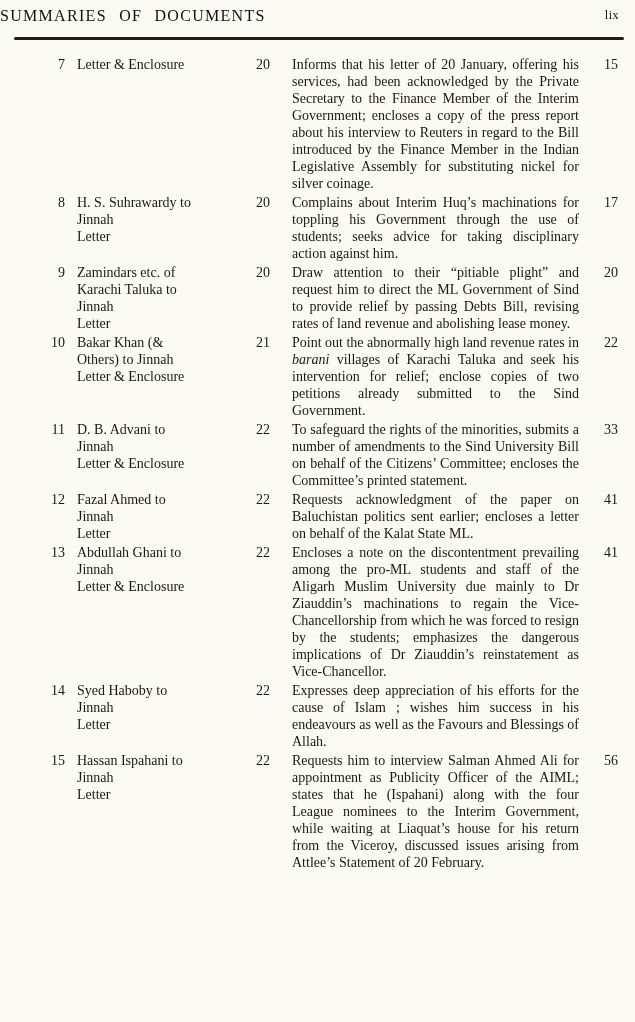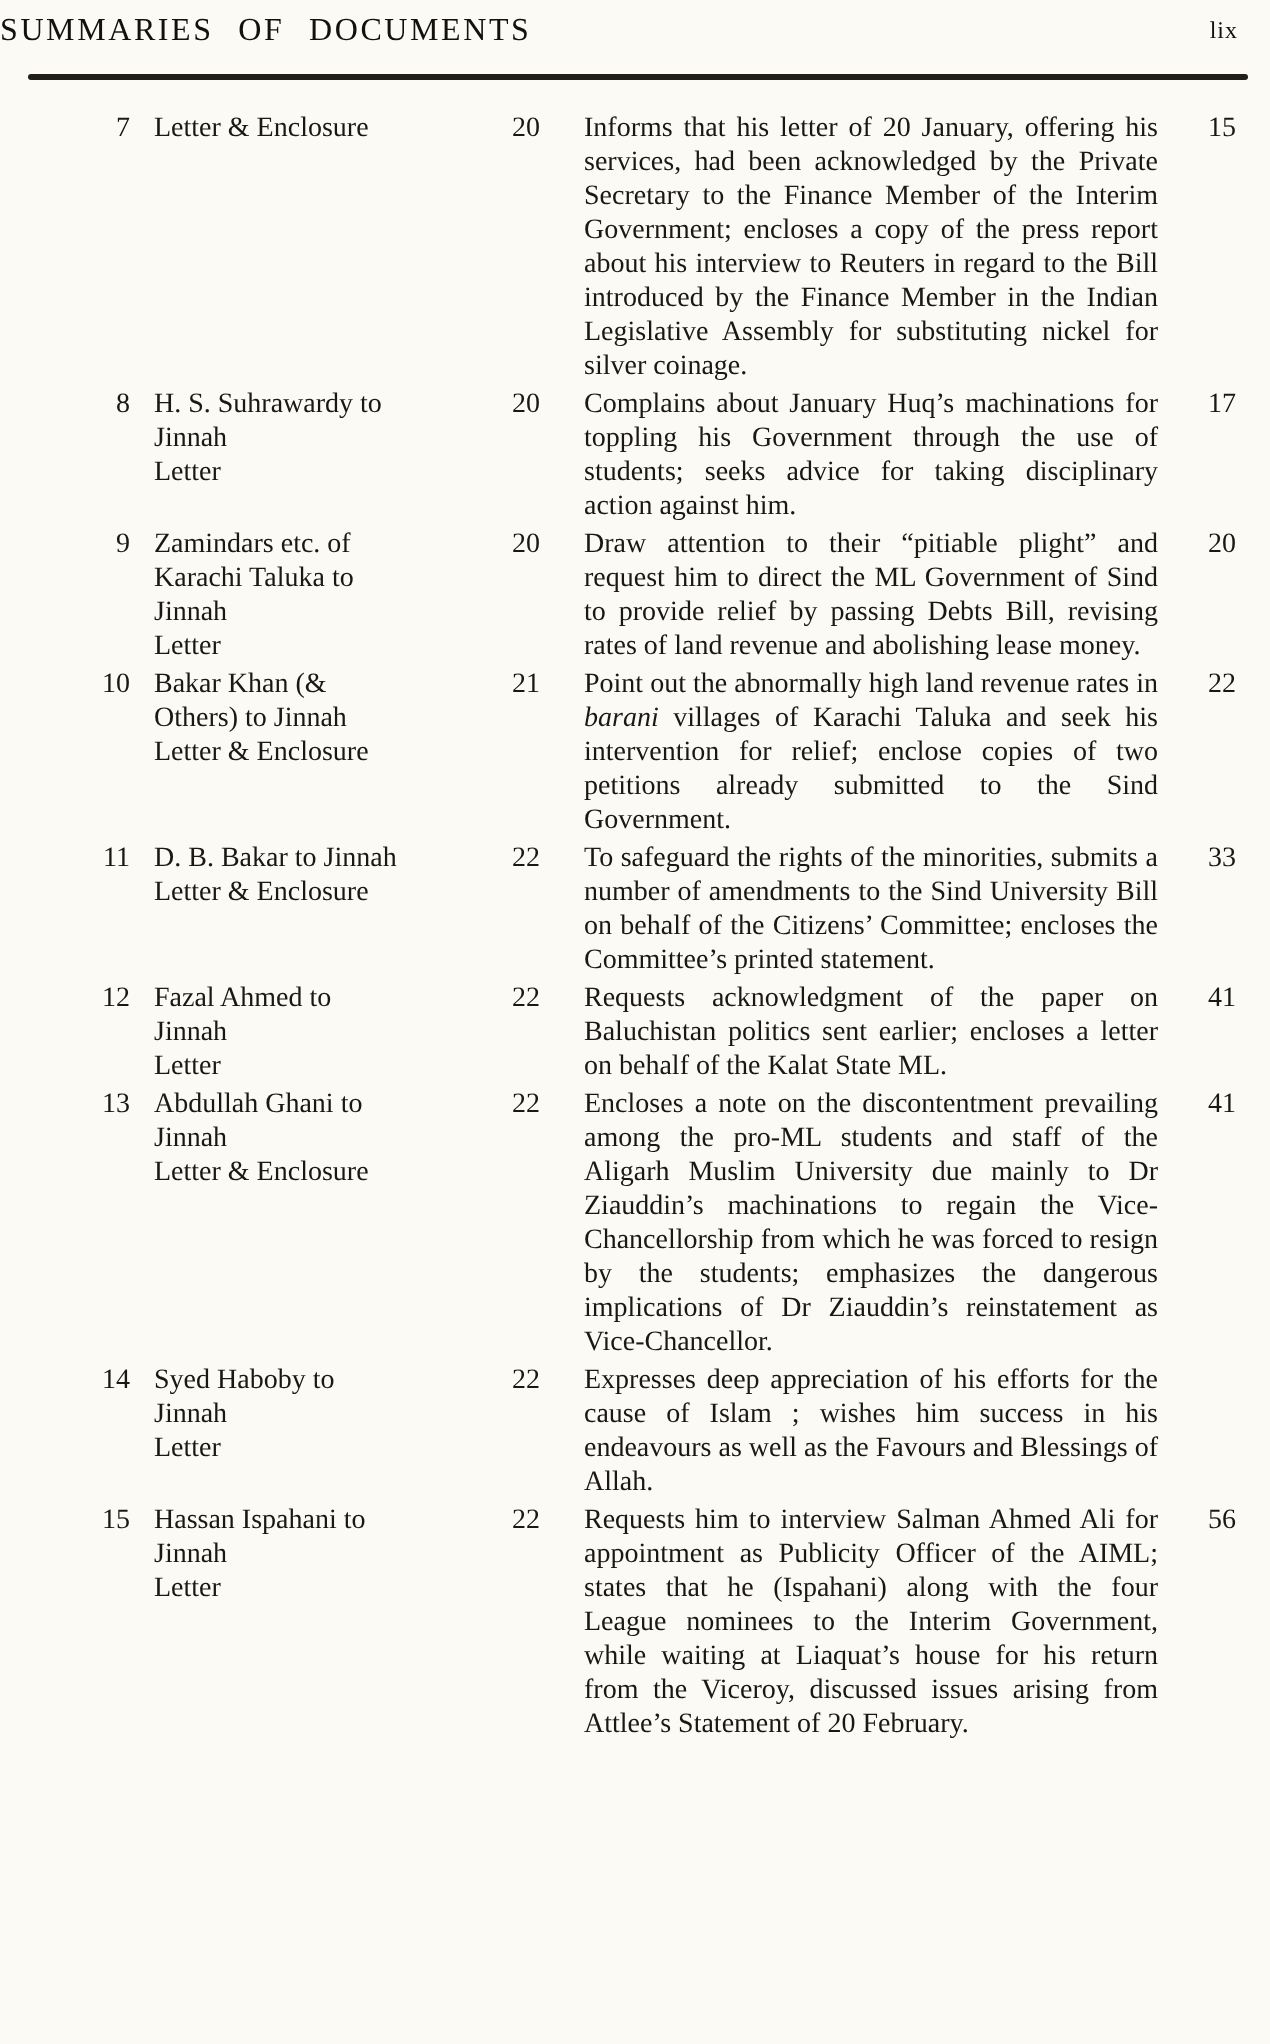--- a/index.html
+++ b/index.html
@@ -94,21 +94,21 @@
     <div class="c-page">15</div>
   </div>
 
   <div class="row">
     <div class="c-num">8</div>
     <div class="c-name">
       <div>H. S. Suhrawardy to Jinnah</div>
       <div>Letter</div>
     </div>
     <div class="c-date">20</div>
-    <div class="c-summary">Complains about January Huq’s machinations for toppling his Government through the use of students; seeks advice for taking disciplinary action against him.</div>
+    <div class="c-summary">Complains about Interim Huq’s machinations for toppling his Government through the use of students; seeks advice for taking disciplinary action against him.</div>
     <div class="c-page">17</div>
   </div>
 
   <div class="row">
     <div class="c-num">9</div>
     <div class="c-name">
       <div>Zamindars etc. of Karachi Taluka to Jinnah</div>
       <div>Letter</div>
     </div>
     <div class="c-date">20</div>
@@ -123,21 +123,21 @@
       <div>Letter &amp; Enclosure</div>
     </div>
     <div class="c-date">21</div>
     <div class="c-summary">Point out the abnormally high land revenue rates in <i>barani</i> villages of Karachi Taluka and seek his intervention for relief; enclose copies of two petitions already submitted to the Sind Government.</div>
     <div class="c-page">22</div>
   </div>
 
   <div class="row">
     <div class="c-num">11</div>
     <div class="c-name">
-      <div>D. B. Bakar to Jinnah</div>
+      <div>D. B. Advani to Jinnah</div>
       <div>Letter &amp; Enclosure</div>
     </div>
     <div class="c-date">22</div>
     <div class="c-summary">To safeguard the rights of the minorities, submits a number of amendments to the Sind University Bill on behalf of the Citizens’ Committee; encloses the Committee’s printed statement.</div>
     <div class="c-page">33</div>
   </div>
 
   <div class="row">
     <div class="c-num">12</div>
     <div class="c-name">

